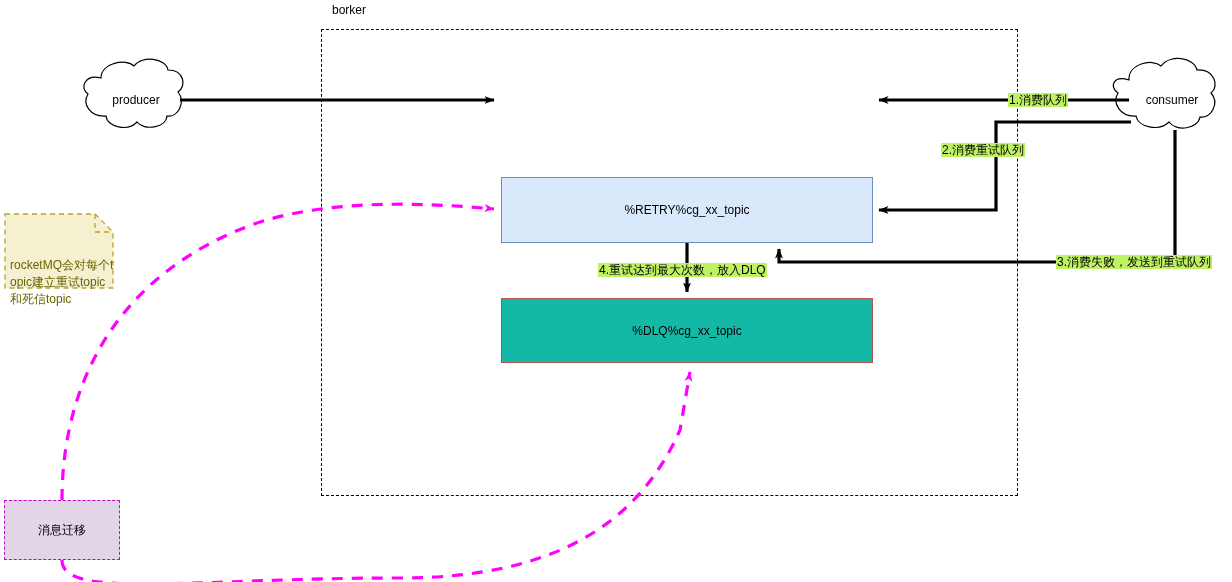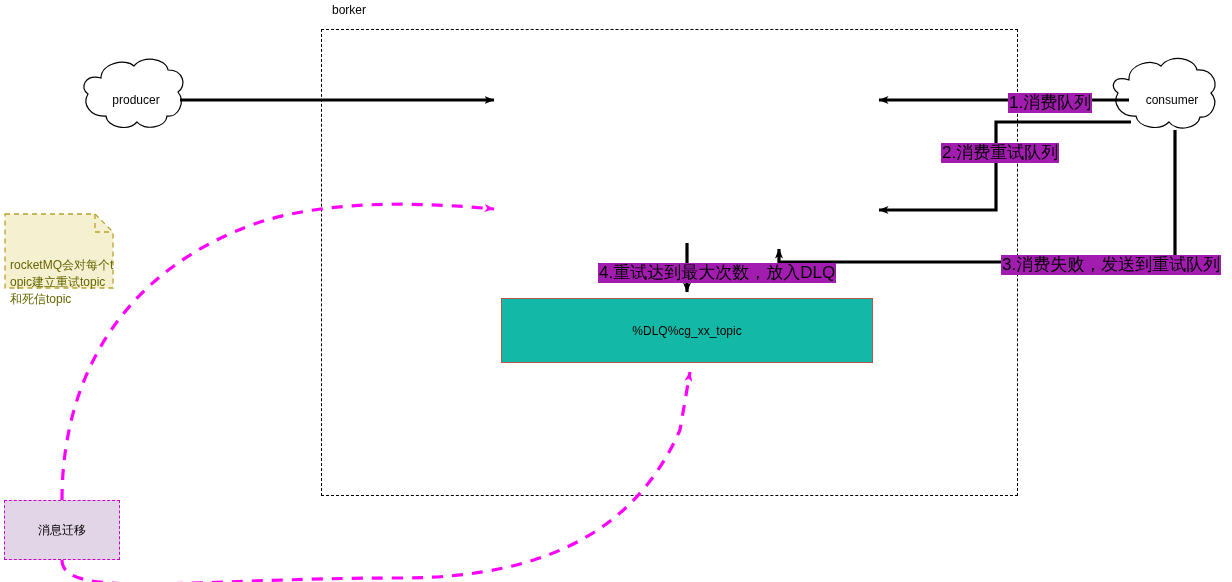--- a/index.html
+++ b/index.html
@@ -29,23 +29,23 @@
     position: absolute;
     font-size: 12px;
     color: #000000;
     line-height: 1.35;
     text-align: center;
     white-space: nowrap;
     pointer-events: none;
   }
   .edge-label {
     position: absolute;
-    font-size: 17px;
+    font-size: 12px;
     color: #000000;
-    background: #a21caf;
+    background: #bef264;
     padding: 0 1px;
     white-space: nowrap;
     line-height: 1.2;
     text-align: center;
   }
   .box {
     position: absolute;
     box-sizing: border-box;
     display: flex;
     align-items: center;
@@ -157,28 +157,31 @@
     <g>
       <path d="M5,214 L95,214 L113,232 L113,288 L5,288 Z" fill="#f5f0d0" stroke="#b8a22a" stroke-width="1.3" stroke-dasharray="5 4"></path>
       <path d="M95,214 L95,232 L113,232" fill="none" stroke="#b8a22a" stroke-width="1.3" stroke-dasharray="5 4"></path>
     </g>
   </svg>
 
   <div id="note">
     <div class="note-text">rocketMQ会对每个topic建立重试topic和死信topic</div>
   </div>
 
+  <div class="box" id="box-retry">
+    <span>%RETRY%cg_xx_topic</span>
+  </div>
   <div class="box" id="box-dlq">
     <span>%DLQ%cg_xx_topic</span>
   </div>
   <div class="box" id="box-migrate">
     <span>消息迁移</span>
   </div>
 
   <div class="node-label" style="left:100px; top:92px; width:72px;">producer</div>
   <div class="node-label" style="left:1136px; top:92px; width:72px;">consumer</div>
 
   <div class="edge-label" style="left:1008px; top:93px;">1.消费队列</div>
   <div class="edge-label" style="left:941px; top:143px;">2.消费重试队列</div>
-  <div class="edge-label" style="left:1001px; top:255px;">3.消费失败，发送到重试队列</div>
+  <div class="edge-label" style="left:1056px; top:255px;">3.消费失败，发送到重试队列</div>
   <div class="edge-label" style="left:598px; top:263px;">4.重试达到最大次数，放入DLQ</div>
 
 </div>
 
 </body></html>

